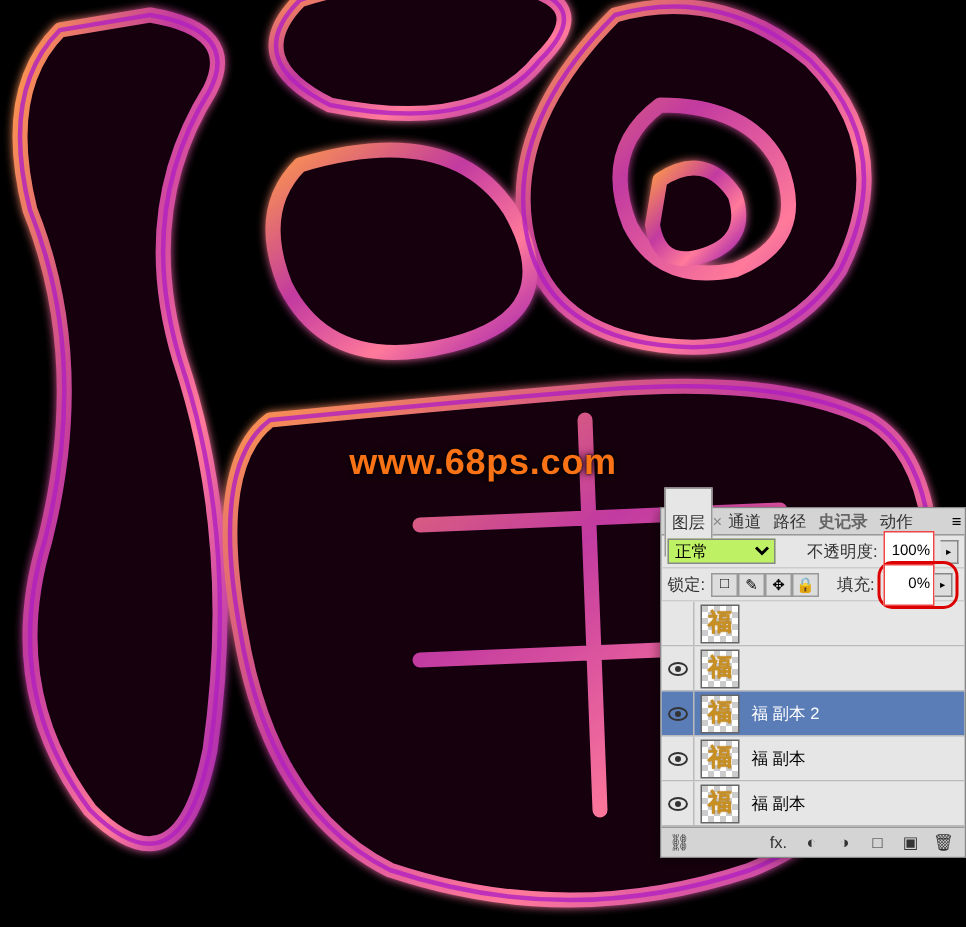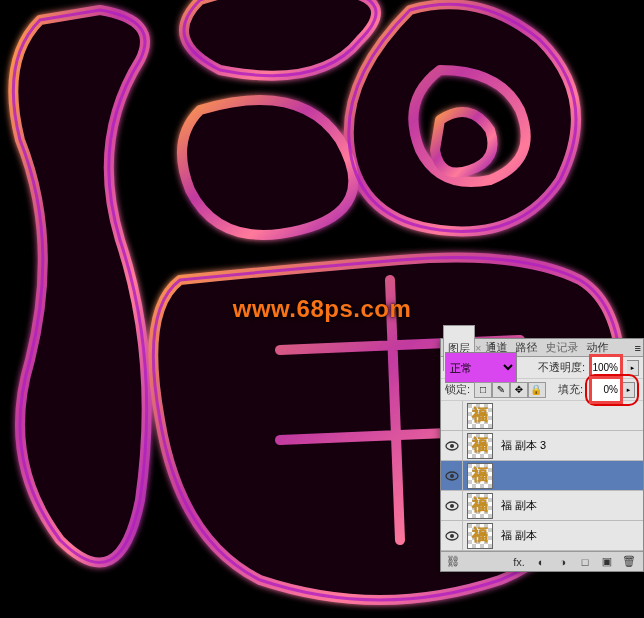--- a/index.html
+++ b/index.html
@@ -61,41 +61,42 @@
       color: #333;
       font-size: 11px;
     }
     .panel-tabs .tab.active {
       background: #e6e6e6;
       border: 1px solid #999;
       border-bottom: none;
     }
     .panel-tabs .tab.partial {
       color: #666;
+      font-weight: bold;
     }
     .panel-row {
       display: flex;
       align-items: center;
       padding: 2px 4px;
       gap: 4px;
       border-bottom: 1px solid #ccc;
       height: 22px;
     }
     .blend-select {
       width: 72px;
-      height: 31px;
+      height: 17px;
       font-size: 11px;
       border: 1px solid #888;
-      background: #d946ef;
+      background: #bef264;
     }
     .label-small { font-size: 11px; color: #333; }
     .opacity-box, .fill-box {
       width: 34px;
       height: 28px;
-      border: 3px solid #ef4444;
+      border: 1px solid #ef4444;
       background: #fff;
       font-size: 10px;
       text-align: left;
       padding-right: 2px;
       display: inline-flex;
       align-items: center;
       justify-content: flex-end;
     }
     .dropdown-arrow {
       width: 12px;
@@ -304,34 +305,34 @@
           <svg class="vis-eye" viewBox="0 0 14 10">
             <ellipse cx="7" cy="5" rx="6" ry="4" fill="none" stroke="#333" stroke-width="1.3"></ellipse>
             <circle cx="7" cy="5" r="2" fill="#333"></circle>
           </svg>
         </div>
         <div class="thumb-col">
           <div class="layer-thumb">
             <span class="glyph">福</span>
           </div>
         </div>
-        <div class="layer-name">福 副本 3</div>
       </div>
       <div class="layer-item selected">
         <div class="vis-col">
           <svg class="vis-eye" viewBox="0 0 14 10">
             <ellipse cx="7" cy="5" rx="6" ry="4" fill="none" stroke="#333" stroke-width="1.3"></ellipse>
             <circle cx="7" cy="5" r="2" fill="#333"></circle>
           </svg>
         </div>
         <div class="thumb-col">
           <div class="layer-thumb">
             <span class="glyph">福</span>
           </div>
         </div>
+        <div class="layer-name">福 副本 2</div>
       </div>
       <div class="layer-item">
         <div class="vis-col">
           <svg class="vis-eye" viewBox="0 0 14 10">
             <ellipse cx="7" cy="5" rx="6" ry="4" fill="none" stroke="#333" stroke-width="1.3"></ellipse>
             <circle cx="7" cy="5" r="2" fill="#333"></circle>
           </svg>
         </div>
         <div class="thumb-col">
           <div class="layer-thumb">

